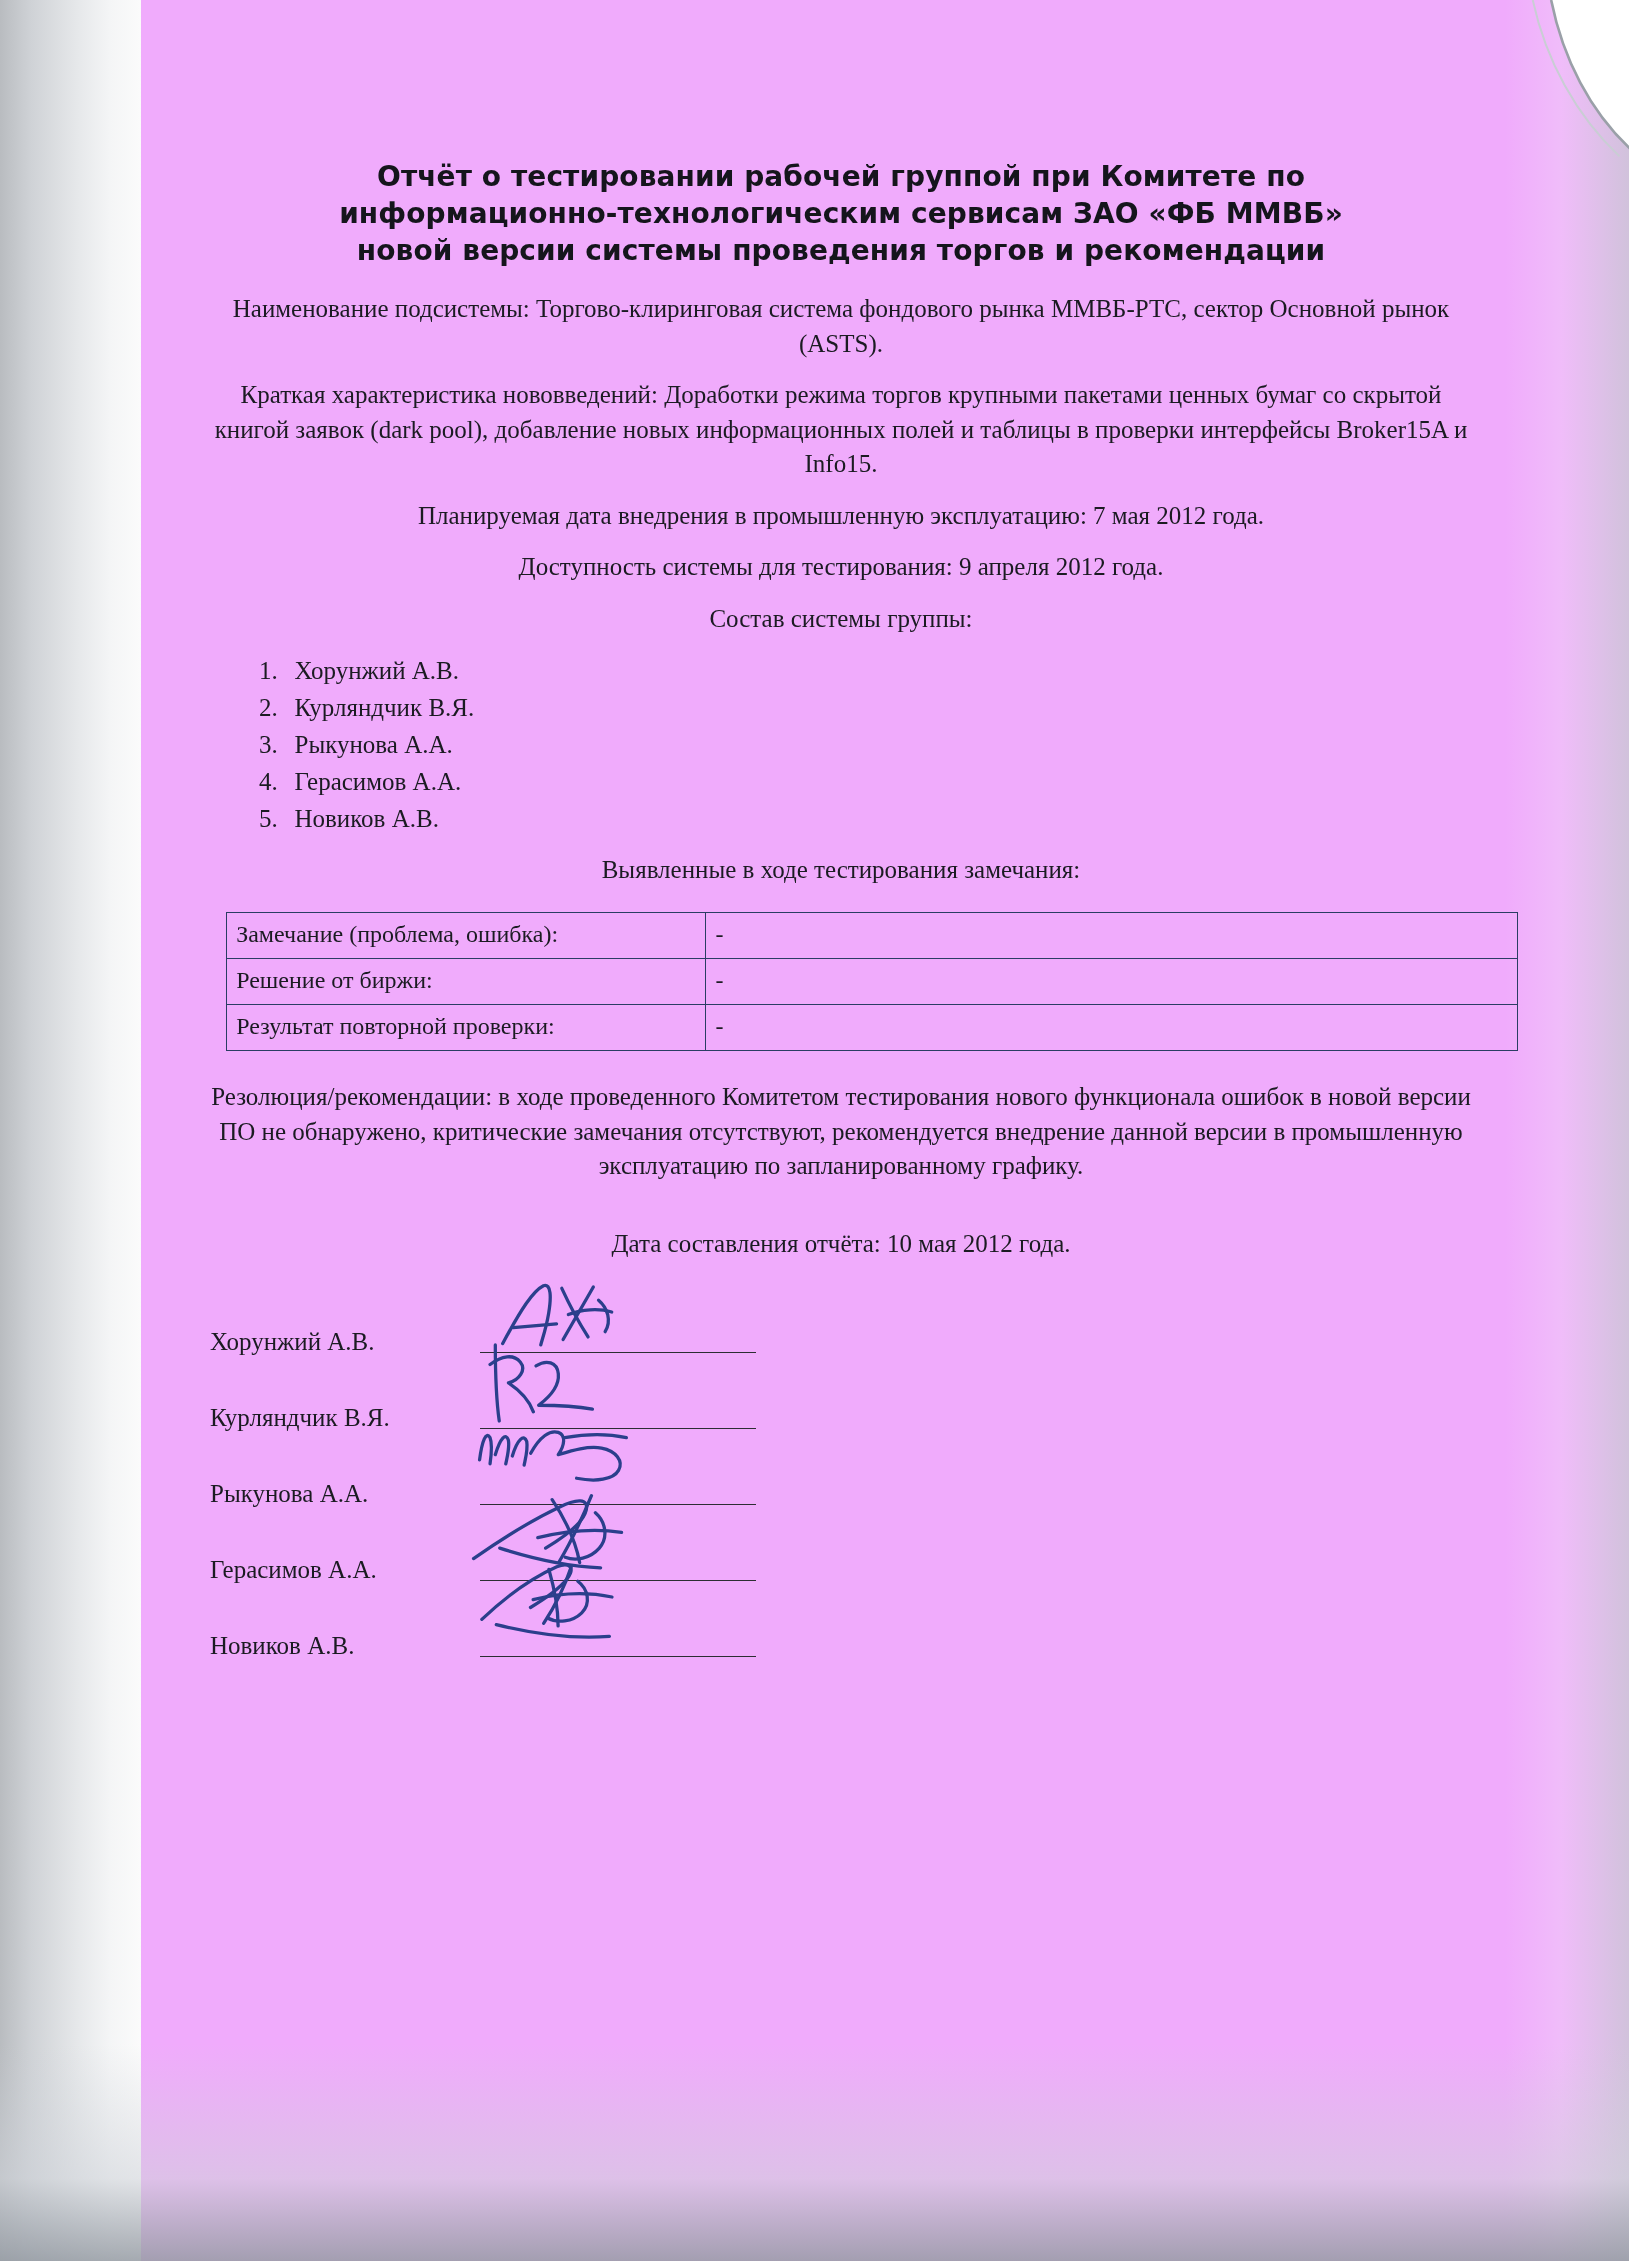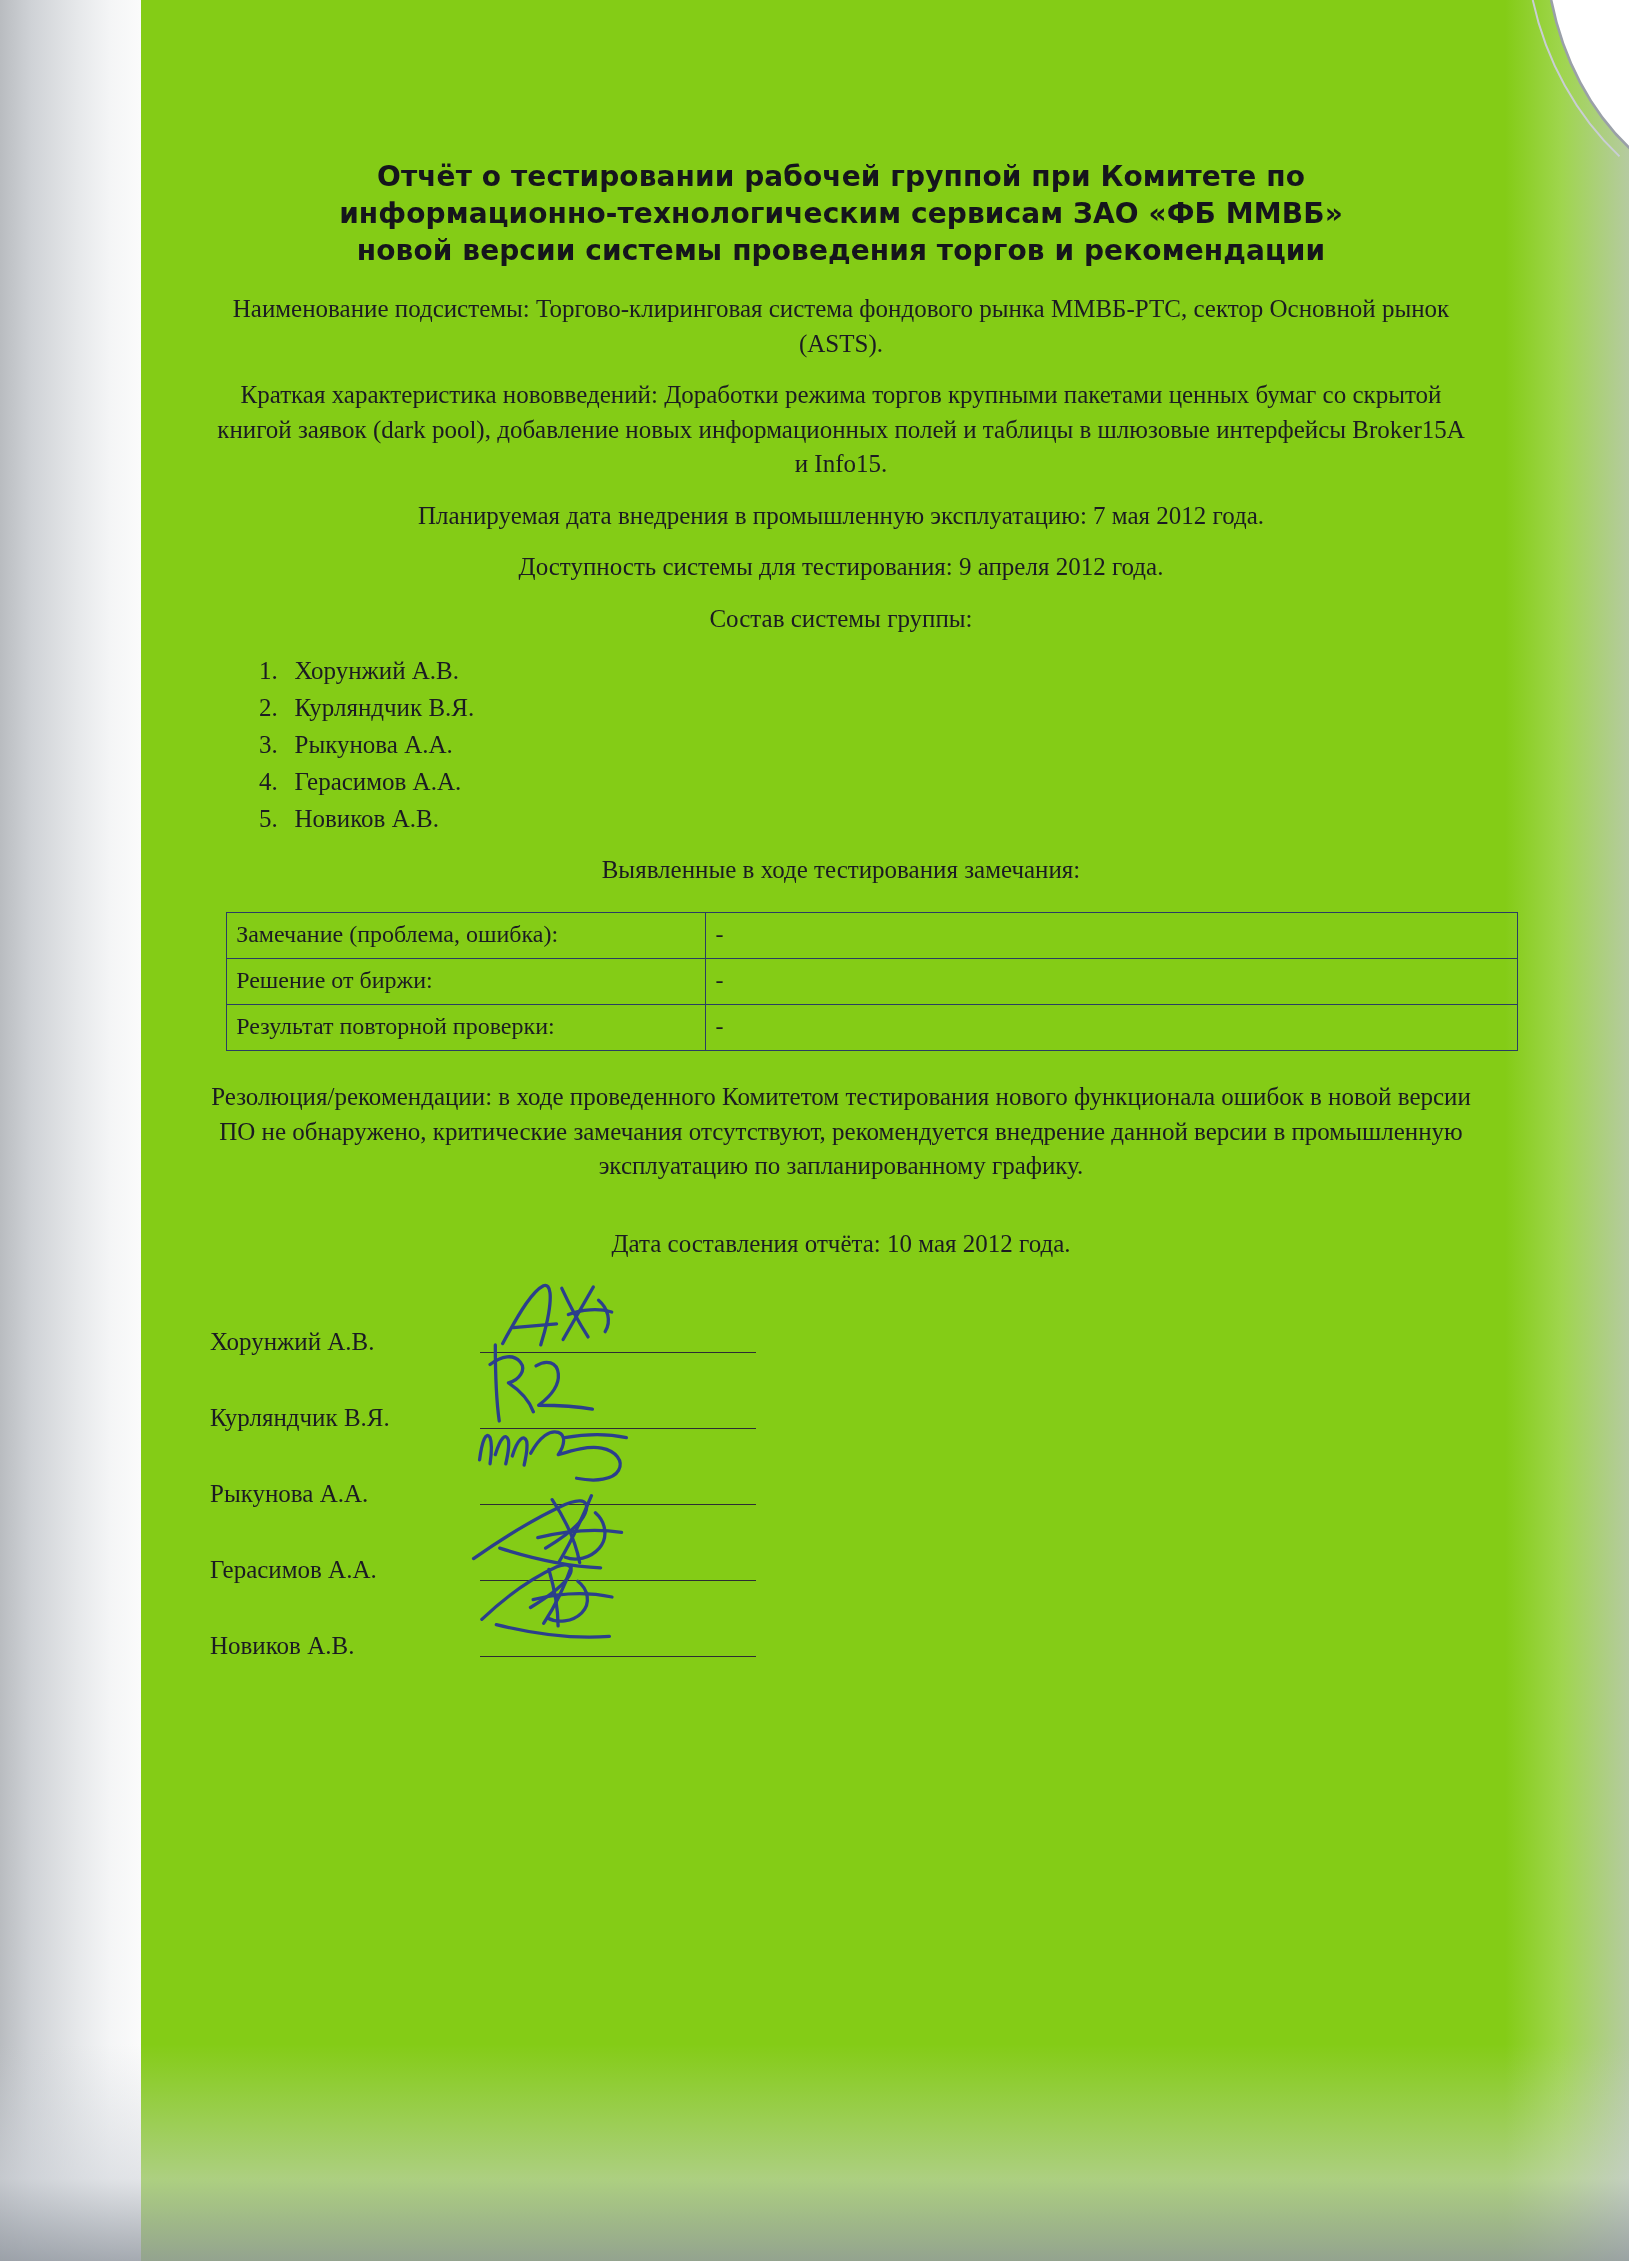--- a/index.html
+++ b/index.html
@@ -4,21 +4,21 @@
 <style>
   html, body {
     margin: 0;
     padding: 0;
     background: #7c7c7c;
   }
   .page {
     position: relative;
     width: 1630px;
     height: 2261px;
-    background: #84cc16;
+    background: #f0abfc;
     overflow: hidden;
     font-family: "Liberation Serif", serif;
     color: #1b1b22;
   }
   
   .scan-left-edge {
     position: absolute;
     left: 0; top: 0;
     width: 141px; height: 2261px;
     background: linear-gradient(to right, #b9bcc0 0%, #cfd2d6 22%, #e6e8ea 55%, #f4f5f6 78%, #fbfbfb 100%);
@@ -140,21 +140,21 @@
   <div class="content">
 
     <h1 class="doc-title">
       <span class="tline">Отчёт о тестировании рабочей группой при Комитете по</span>
       <span class="tline">информационно-технологическим сервисам ЗАО «ФБ ММВБ»</span>
       <span class="tline">новой версии системы проведения торгов и рекомендации</span>
     </h1>
 
     <p class="para">Наименование подсистемы: Торгово-клиринговая система фондового рынка ММВБ-РТС, сектор Основной рынок (ASTS).</p>
 
-    <p class="para">Краткая характеристика нововведений: Доработки режима торгов крупными пакетами ценных бумаг со скрытой книгой заявок (dark pool), добавление новых информационных полей и таблицы в шлюзовые интерфейсы Broker15A и Info15.</p>
+    <p class="para">Краткая характеристика нововведений: Доработки режима торгов крупными пакетами ценных бумаг со скрытой книгой заявок (dark pool), добавление новых информационных полей и таблицы в проверки интерфейсы Broker15A и Info15.</p>
 
     <p class="para">Планируемая дата внедрения в промышленную эксплуатацию: 7 мая 2012 года.</p>
 
     <p class="para">Доступность системы для тестирования: 9 апреля 2012 года.</p>
 
     <p class="para">Состав системы группы:</p>
 
     <ol class="members">
       <li>Хорунжий А.В.</li>
       <li>Курляндчик В.Я.</li>

